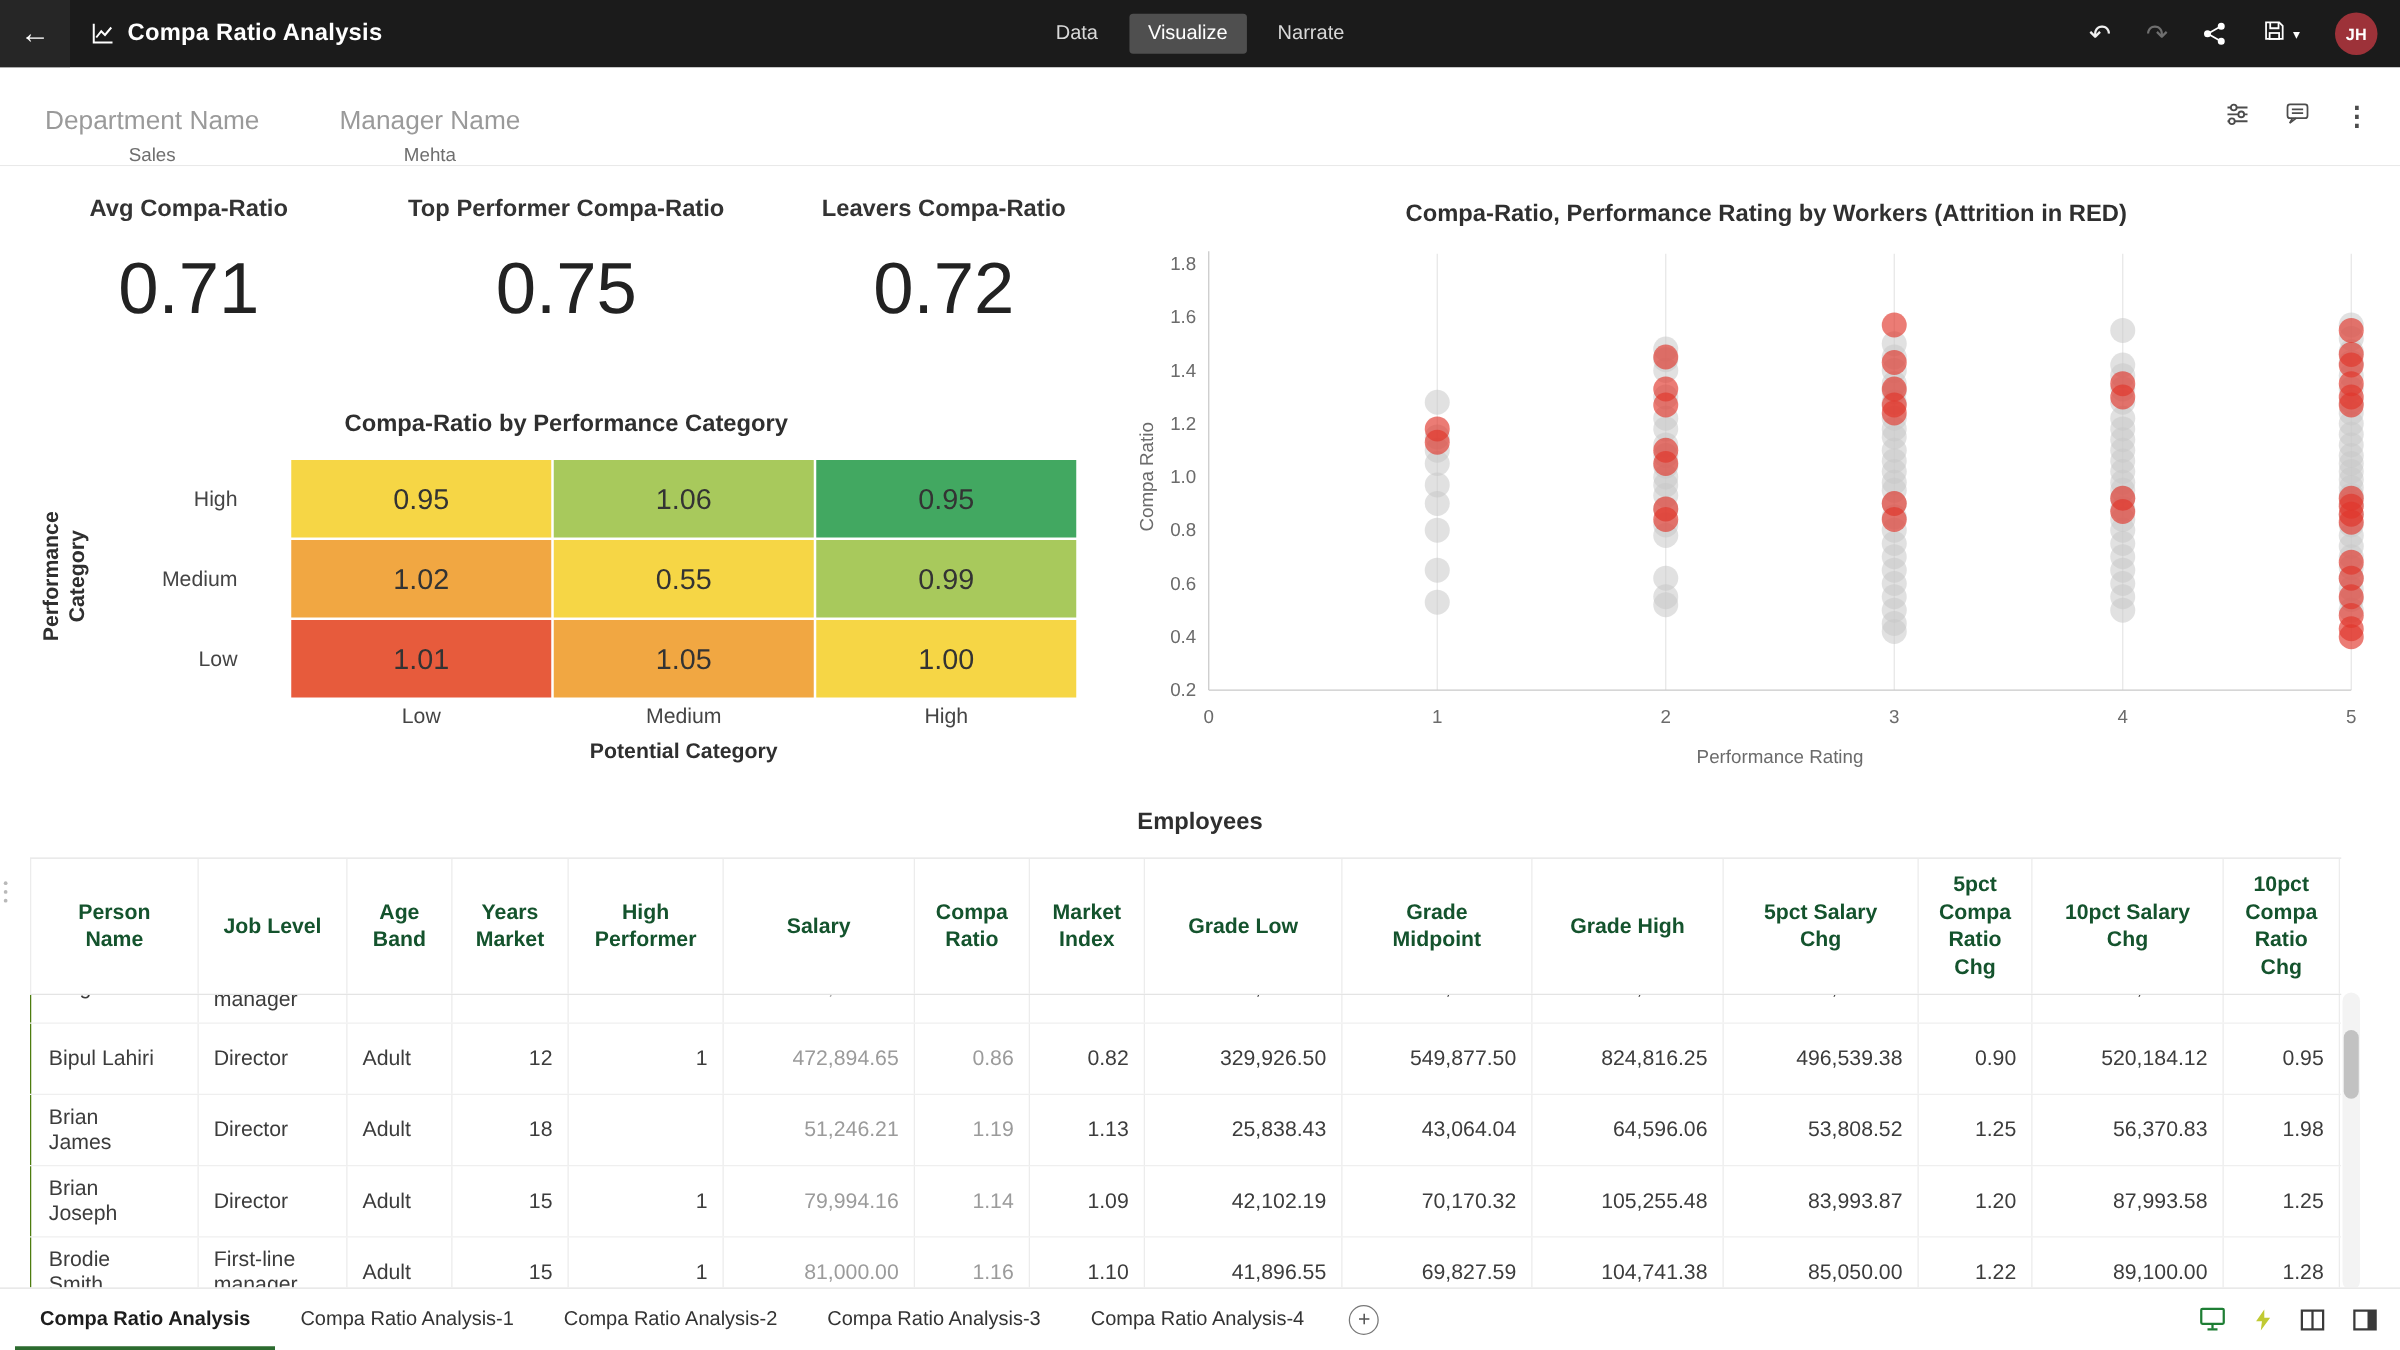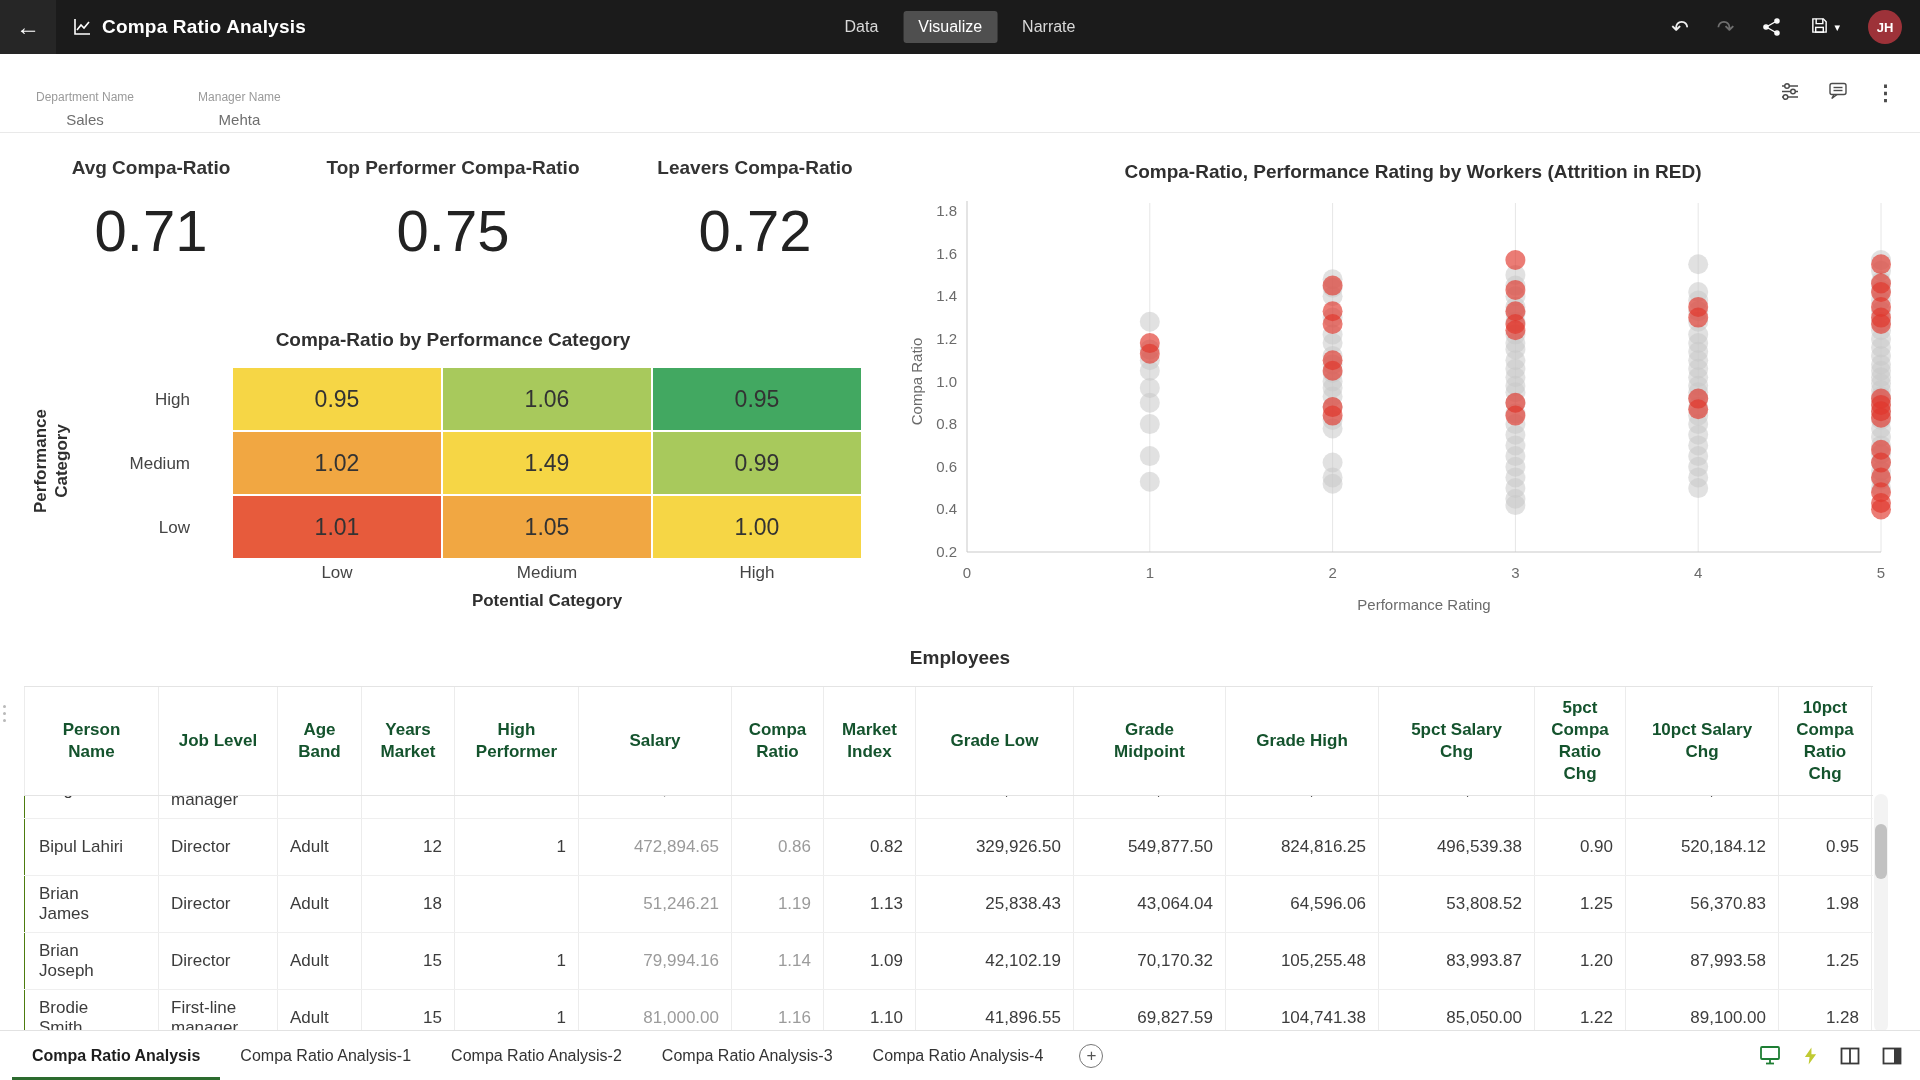--- a/index.html
+++ b/index.html
@@ -21,21 +21,21 @@
   .icon-btn.redo{color:#6f6f6f;}
   .save-group{display:flex;align-items:center;gap:5px;cursor:pointer;}
   .caret{font-size:11px;color:#fff;}
   .avatar{width:34px;height:34px;border-radius:50%;background:#9d3239;display:flex;align-items:center;
     justify-content:center;font-size:13px;font-weight:700;color:#fff;cursor:pointer;}
 
   
   .filterbar{height:78px;background:#fff;border-bottom:1px solid #e9e9e9;display:flex;align-items:center;position:relative;flex:none;}
   .filter-list{display:flex;padding-left:36px;gap:64px;}
   .filter-item{text-align:center;cursor:pointer;}
-  .filter-label{font-size:12px;color:#9a9a9a;margin-top:32px;}
+  .filter-label{font-size:21px;color:#9a9a9a;margin-top:32px;}
   .filter-value{font-size:15px;color:#6e6e6e;margin-top:7px;}
   .filter-actions{position:absolute;right:24px;display:flex;align-items:center;gap:26px;}
   .filter-actions .kebab{font-size:21px;color:#4c4c4c;font-weight:700;cursor:pointer;}
 
   
   .canvas{position:relative;flex:1;background:#fff;overflow:hidden;}
 
   .kpi-row{position:absolute;left:0;top:0;width:906px;display:flex;}
   .kpi{flex:1;text-align:center;padding-top:24px;cursor:pointer;}
   .kpi-label{font-size:19px;font-weight:700;color:#333;}
@@ -194,21 +194,21 @@
     <div class="hm-row-labels">
         <div class="hm-rowlabel">High</div>
         <div class="hm-rowlabel">Medium</div>
         <div class="hm-rowlabel">Low</div>
       </div>
     <div class="hm-grid">
         <div class="hm-cell" style="background: rgb(246, 214, 69);">0.95</div>
         <div class="hm-cell" style="background: rgb(168, 201, 92);">1.06</div>
         <div class="hm-cell" style="background: rgb(66, 168, 97);">0.95</div>
         <div class="hm-cell" style="background: rgb(241, 167, 66);">1.02</div>
-        <div class="hm-cell" style="background: rgb(246, 214, 69);">1.49</div>
+        <div class="hm-cell" style="background: rgb(246, 214, 69);">0.55</div>
         <div class="hm-cell" style="background: rgb(168, 201, 92);">0.99</div>
         <div class="hm-cell" style="background: rgb(231, 91, 60);">1.01</div>
         <div class="hm-cell" style="background: rgb(241, 167, 66);">1.05</div>
         <div class="hm-cell" style="background: rgb(246, 214, 69);">1.00</div>
       </div>
     <div class="hm-col-labels">
         <div class="hm-collabel">Low</div>
         <div class="hm-collabel">Medium</div>
         <div class="hm-collabel">High</div>
       </div>

